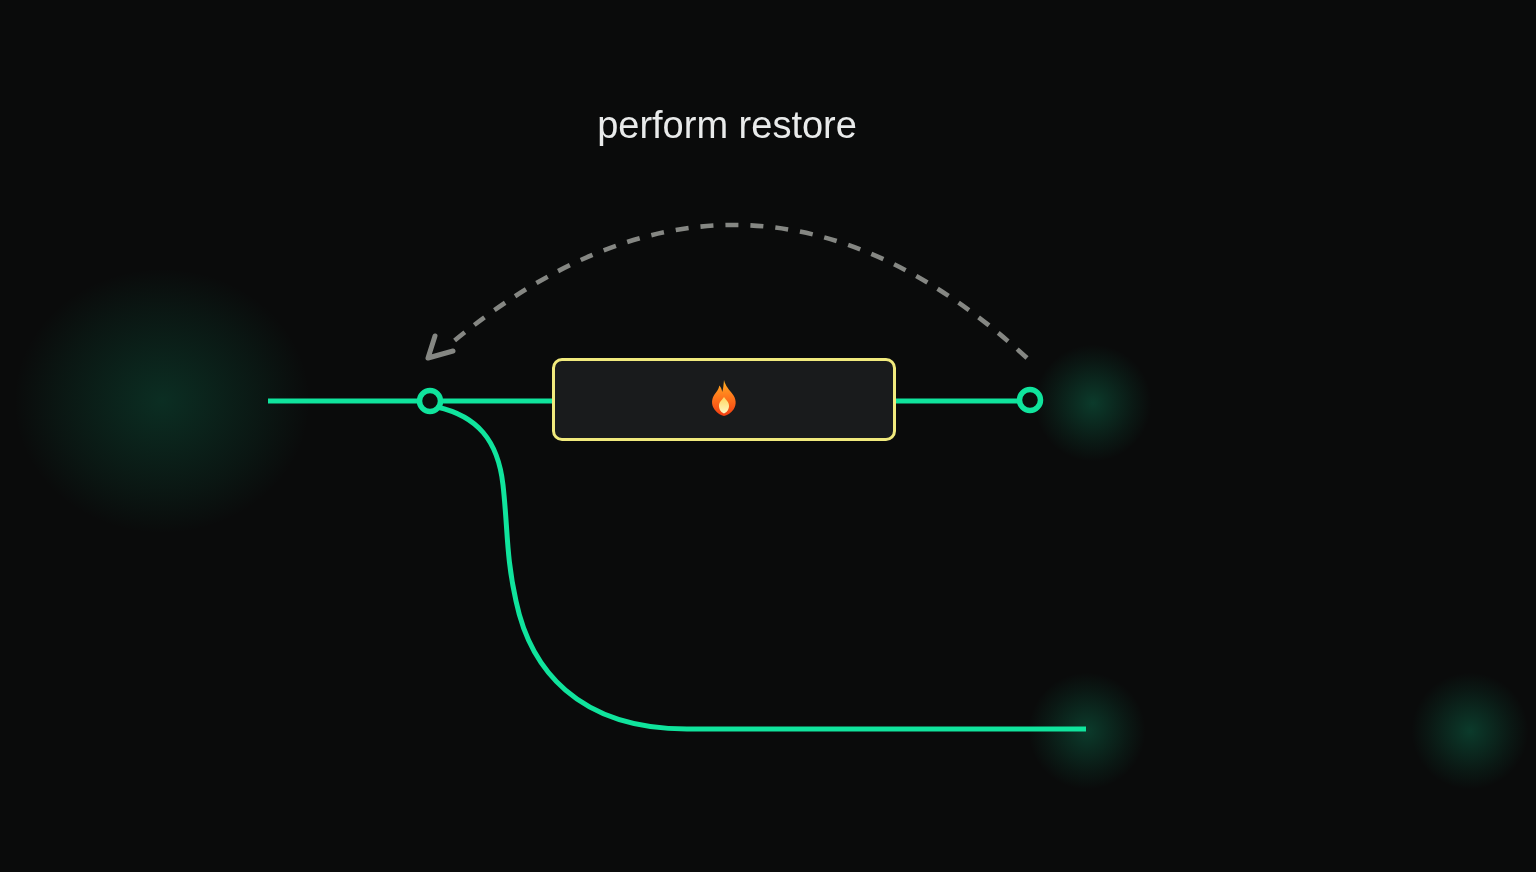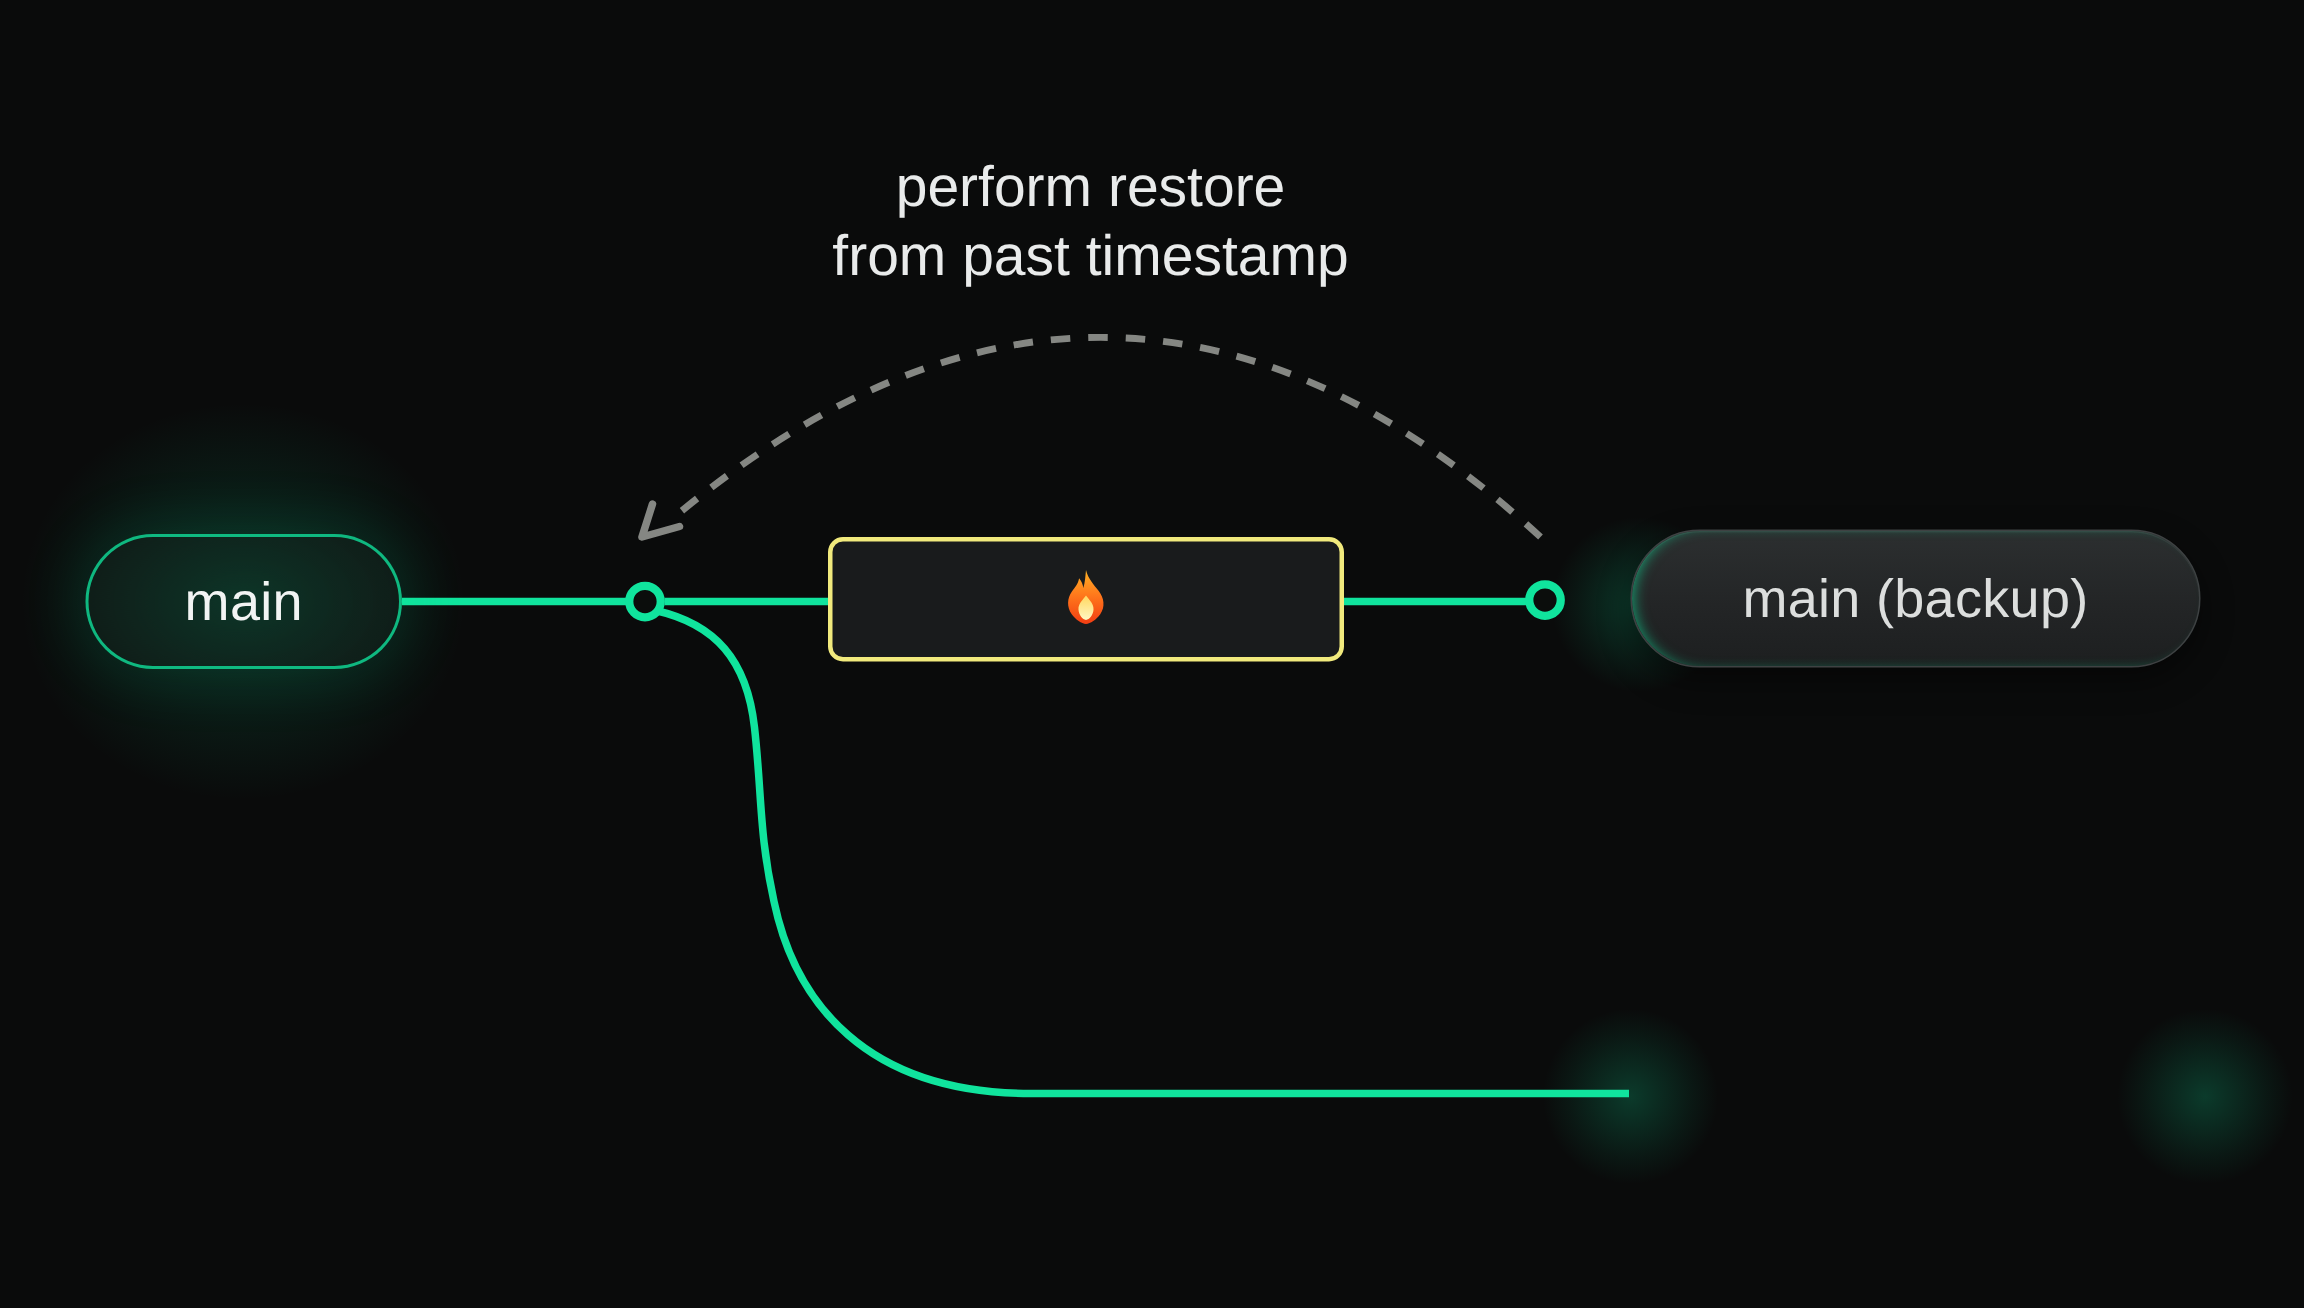--- a/index.html
+++ b/index.html
@@ -114,43 +114,36 @@
     <path class="wire" d="M892 401 L1018 401"></path>
     <path class="wire" d="M437 407 C477 416 498 440 503 485 C508 530 506 556 516 601 C530 668 577 729 687 729 L1086 729"></path>
     <path class="arc-dashed" d="M1027 358 Q744 98 448 346"></path>
     <polyline class="arrowhead" points="435,336 428,358 453,351"></polyline>
     <circle class="commit-dot" cx="430" cy="401" r="10.5"></circle>
     <circle class="commit-dot" cx="1030" cy="400" r="10.5"></circle>
   </svg>
 
   <div class="annotation">
     <div>perform restore</div>
-    <div>from past timestamp</div>
   </div>
 
-  <div class="node node-main">
-    <span>main</span>
-  </div>
 
   <div class="event-box">
     <svg class="flame" width="36" height="44" viewBox="0 0 36 40">
       <defs>
         <linearGradient id="flameOuter" x1="0" y1="0" x2="0" y2="1">
           <stop offset="0" stop-color="#ffb224"></stop>
           <stop offset="0.45" stop-color="#ff7a1c"></stop>
           <stop offset="1" stop-color="#f23d12"></stop>
         </linearGradient>
         <linearGradient id="flameInner" x1="0" y1="0" x2="0" y2="1">
           <stop offset="0" stop-color="#ffd75e"></stop>
           <stop offset="1" stop-color="#fff7c4"></stop>
         </linearGradient>
       </defs>
       <path d="M18 1 C19.5 7 23 10.5 26.5 15 C30 19.5 31 25.5 27.5 30.5 C24.8 34.3 21 36.6 18 37 C15 36.6 11.2 34.3 8.5 30.5 C5 25.5 5.5 20 8.5 15.5 C10.5 12.5 12.6 10.8 13.4 6.5 C15 8.6 15.9 10.3 16.2 13 C17.4 9.5 17.6 5 18 1 Z" fill="url(#flameOuter)"></path>
       <path d="M18 18 C20.5 21.5 23.3 23.4 23 27.5 C22.7 31.2 20.3 33.8 18 34.4 C15.7 33.8 13.3 31.2 13 27.5 C12.7 23.4 15.5 21.5 18 18 Z" fill="url(#flameInner)"></path>
     </svg>
   </div>
 
-  <div class="node node-gray node-backup">
-    <span>main (backup)</span>
-  </div>
 
 
 </div>
 
 </body></html>

